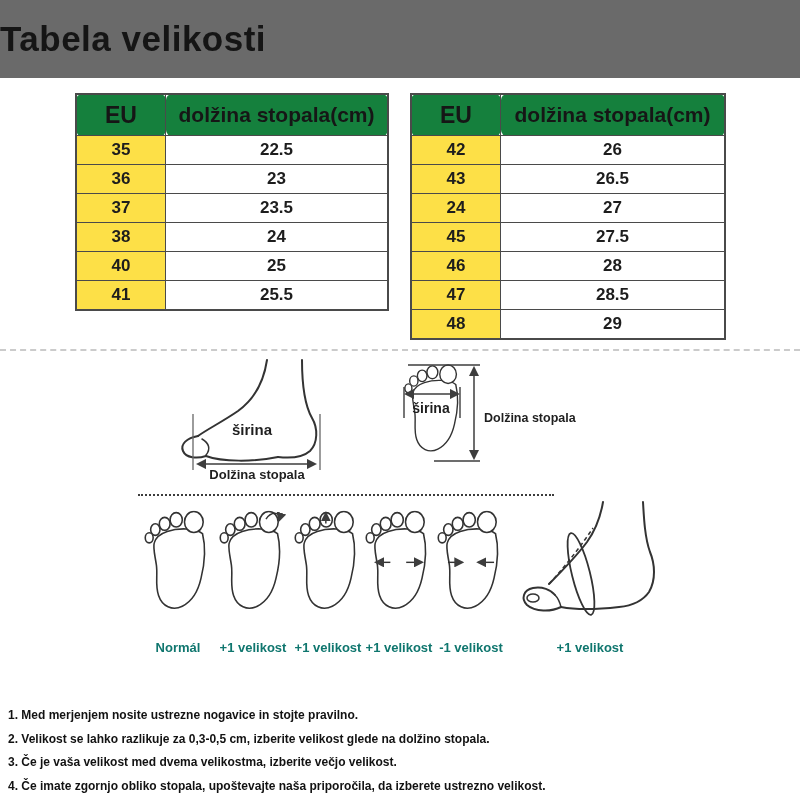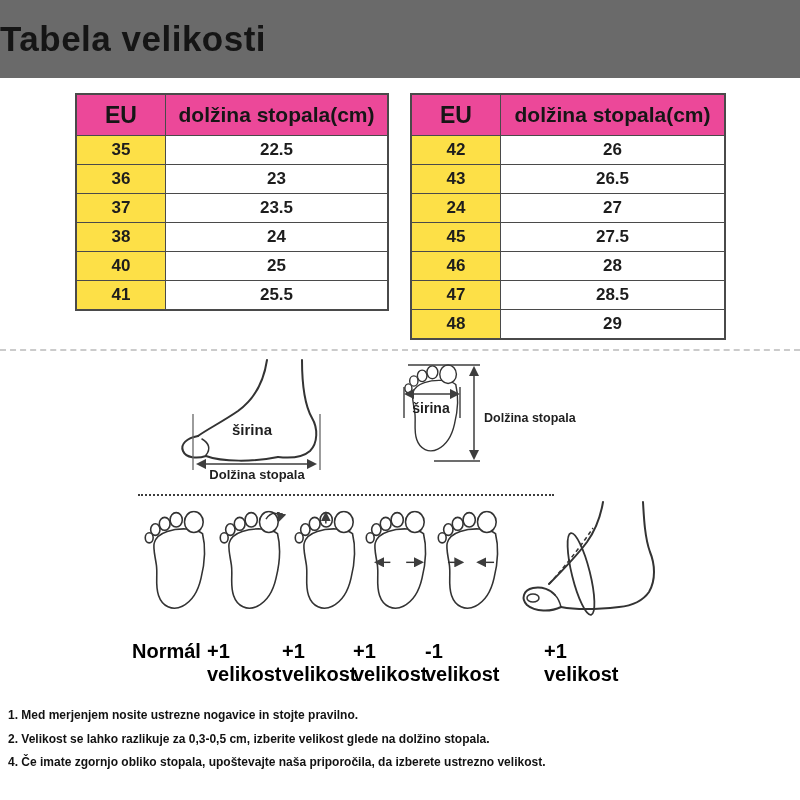--- a/index.html
+++ b/index.html
@@ -11,43 +11,43 @@
           display:flex;align-items:center;}
   .banner h1{margin:0;font-size:35px;font-weight:bold;color:#151515;letter-spacing:.5px;}
 
   
   table.size{position:absolute;top:93px;border-collapse:collapse;table-layout:fixed;
              font-weight:bold;text-align:center;}
   #table-left{left:75px;width:314px;}
   #table-right{left:410px;width:316px;}
   table.size th,table.size td{border:1.5px solid #4a4a4a;padding:0;}
   table.size{border:2px solid #4a4a4a;}
-  table.size th{height:40px;background:#ec4899;font-size:21px;color:#161616;}
+  table.size th{height:40px;background:#15803d;font-size:21px;color:#161616;border-radius:6px;}
   table.size th.euh{width:88px;font-size:23px;}
   table.size td{height:28px;font-size:17px;color:#1d1d1d;}
   table.size td.eu{background:#fde047;}
   table.size td.cm{background:#ffffff;}
 
   
   .divider{position:absolute;left:0;top:349px;width:800px;border-top:2px dashed #cbcbcb;}
   .dotline{position:absolute;left:138px;top:494px;width:416px;border-top:2px dotted #3c3c3c;}
 
   
   svg{position:absolute;overflow:visible;}
   #side-measure{left:152px;top:356px;}
   #print-measure{left:396px;top:354px;}
   .foot-svg{top:497px;width:72px;height:135px;}
   #foot1{left:142px;} #foot2{left:217px;} #foot3{left:292px;}
   #foot4{left:363px;} #foot5{left:435px;}
   #foot6{left:515px;top:500px;}
   svg text{font-family:"Liberation Sans",sans-serif;font-weight:bold;fill:#1f1f1f;}
 
   
-  .ftlabel{position:absolute;top:640px;width:92px;text-align:left;
-           font-size:20px;font-weight:bold;color:#000000;}
+  .ftlabel{position:absolute;top:640px;width:92px;text-align:center;
+           font-size:13px;font-weight:bold;color:#0f766e;}
   #lbl0{left:132px;} #lbl1{left:207px;} #lbl2{left:282px;}
   #lbl3{left:353px;} #lbl4{left:425px;} #lbl5{left:544px;}
 
   
   ol.instructions{position:absolute;left:8px;top:704px;width:786px;margin:0;padding:0;
                   list-style:none;}
   ol.instructions li{font-size:12px;font-weight:bold;color:#121212;line-height:23.5px;}
 </style>
 </head>
 <body>
@@ -227,16 +227,17 @@
   <div class="ftlabel" id="lbl0">Normál</div>
   <div class="ftlabel" id="lbl1">+1 velikost</div>
   <div class="ftlabel" id="lbl2">+1 velikost</div>
   <div class="ftlabel" id="lbl3">+1 velikost</div>
   <div class="ftlabel" id="lbl4">-1 velikost</div>
   <div class="ftlabel" id="lbl5">+1 velikost</div>
 
   <ol class="instructions">
       <li>1. Med merjenjem nosite ustrezne nogavice in stojte pravilno.</li>
       <li>2. Velikost se lahko razlikuje za 0,3-0,5 cm, izberite velikost glede na dolžino stopala.</li>
+      <li>3. Če je vaša velikost med dvema velikostma, izberite večjo velikost.</li>
       <li>4. Če imate zgornjo obliko stopala, upoštevajte naša priporočila, da izberete ustrezno velikost.</li>
     </ol>
 
 </div>
 
 </body></html>

